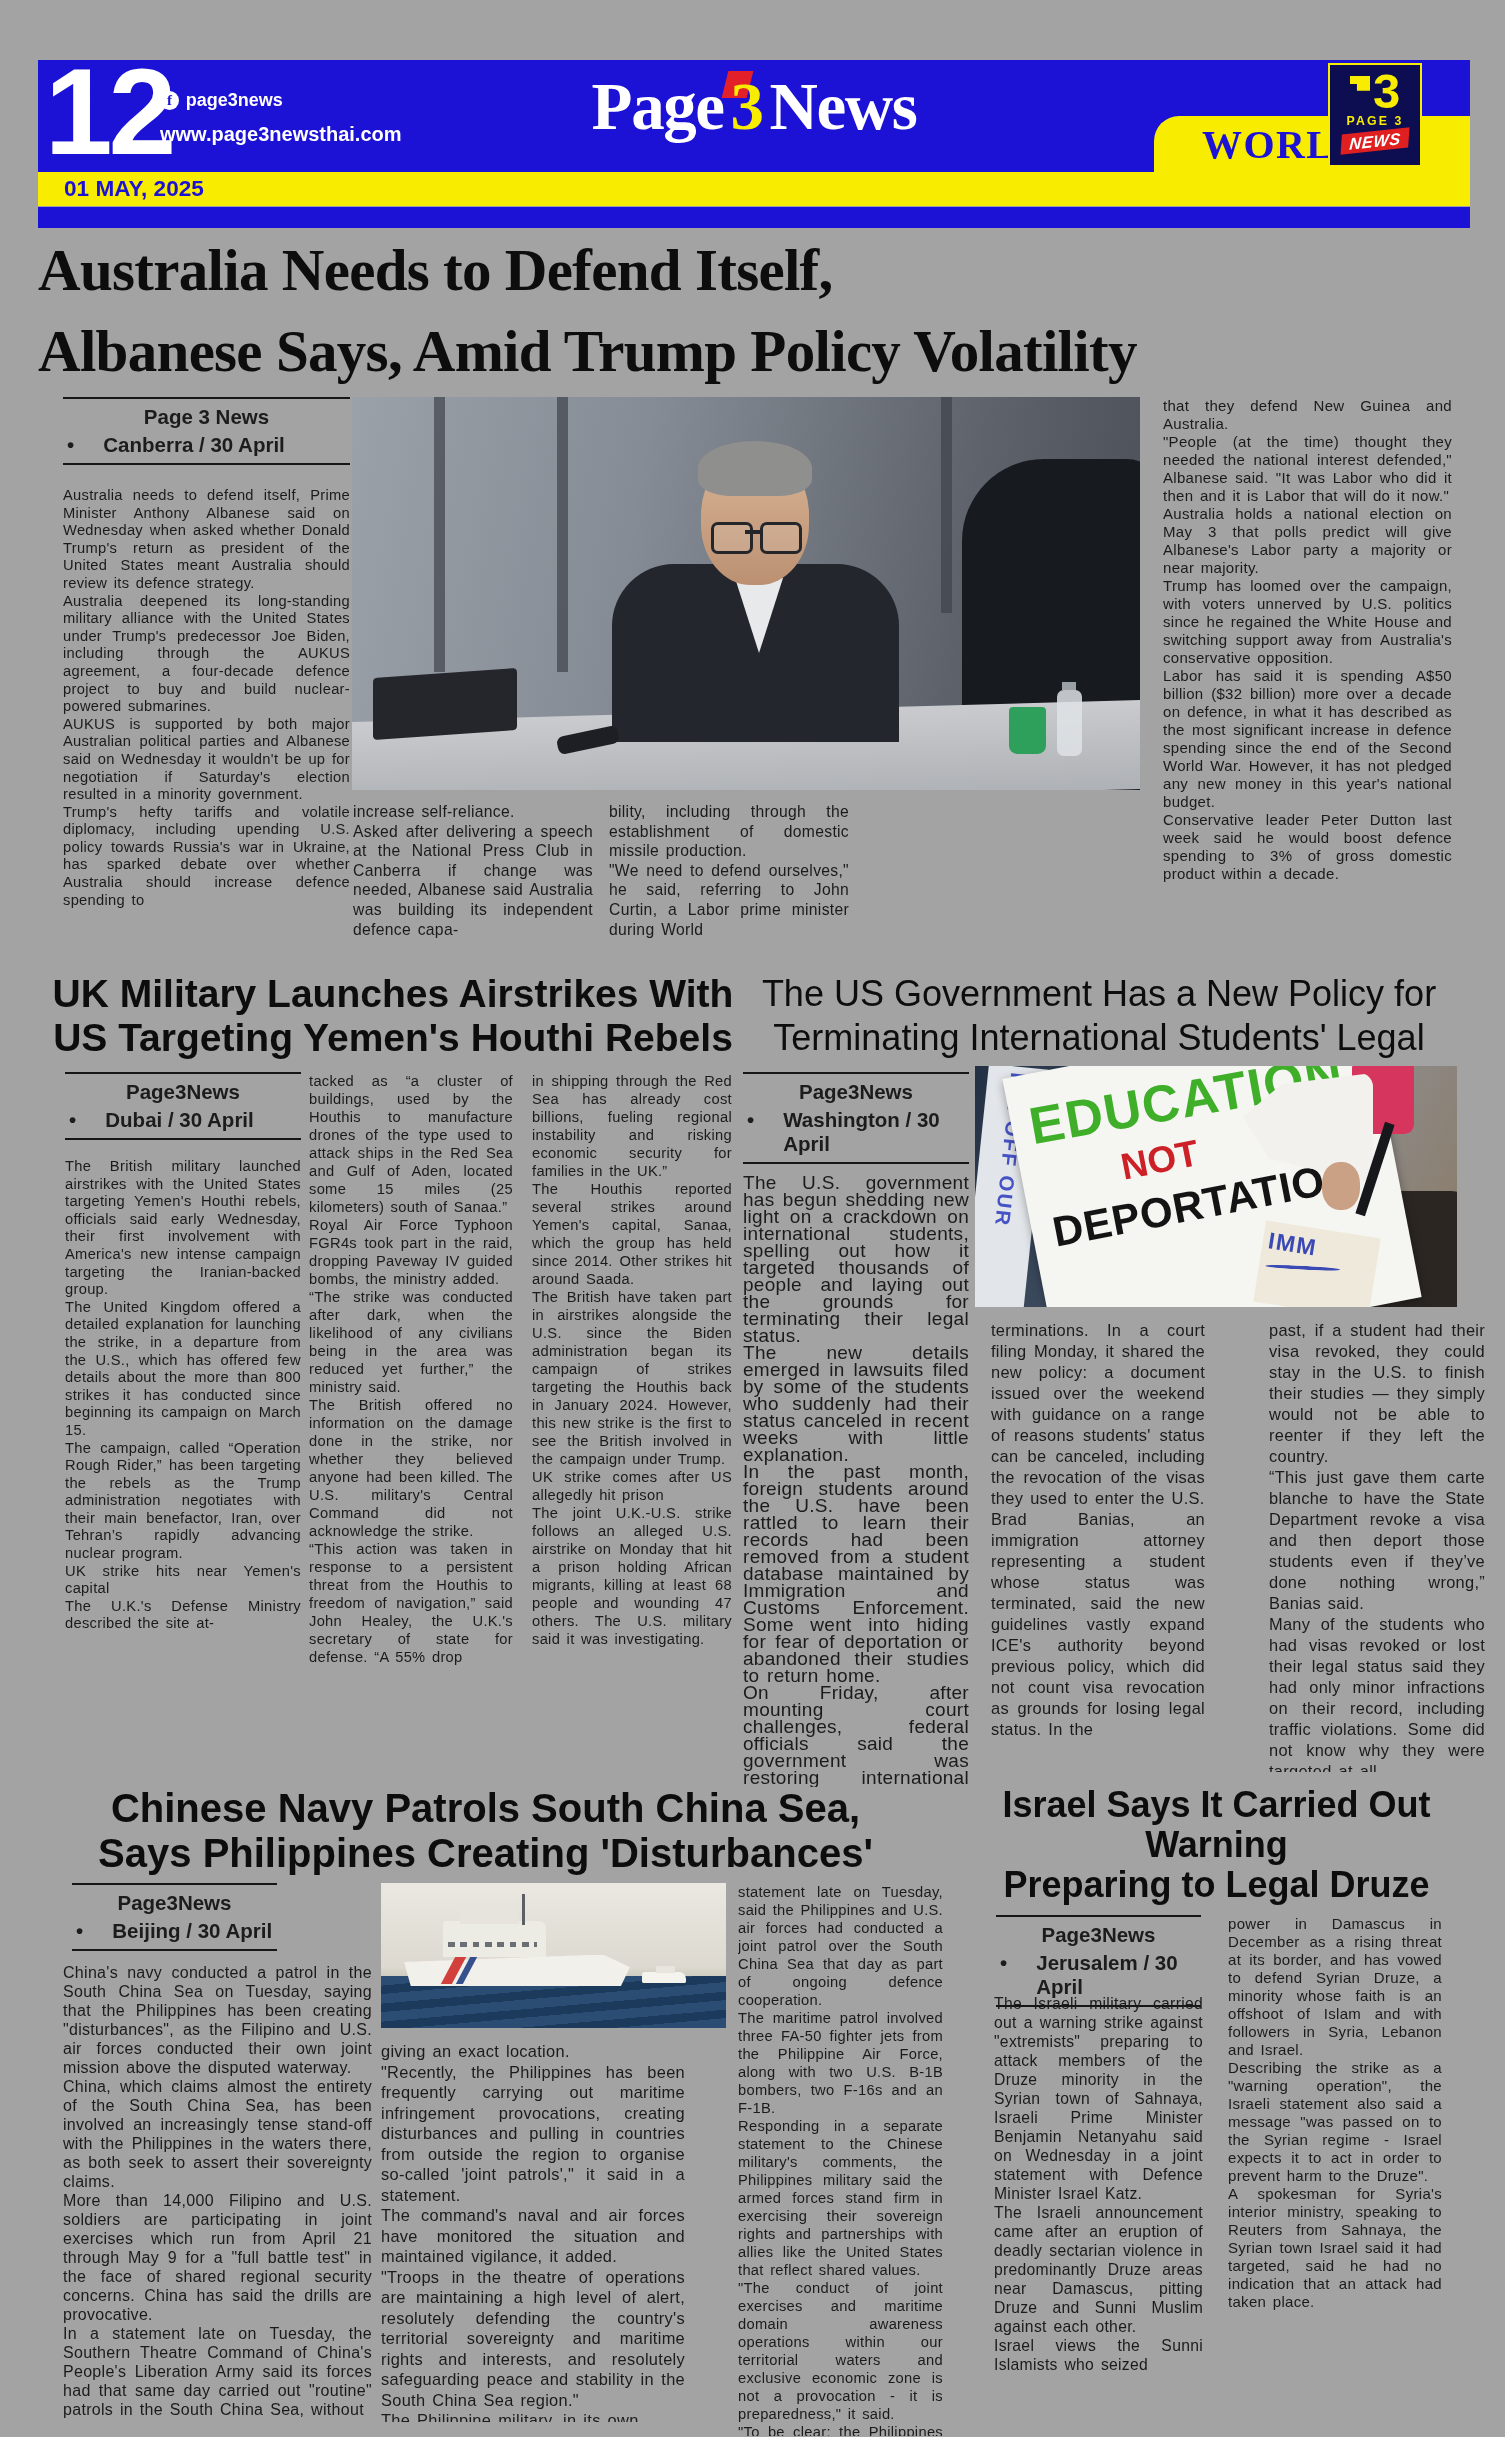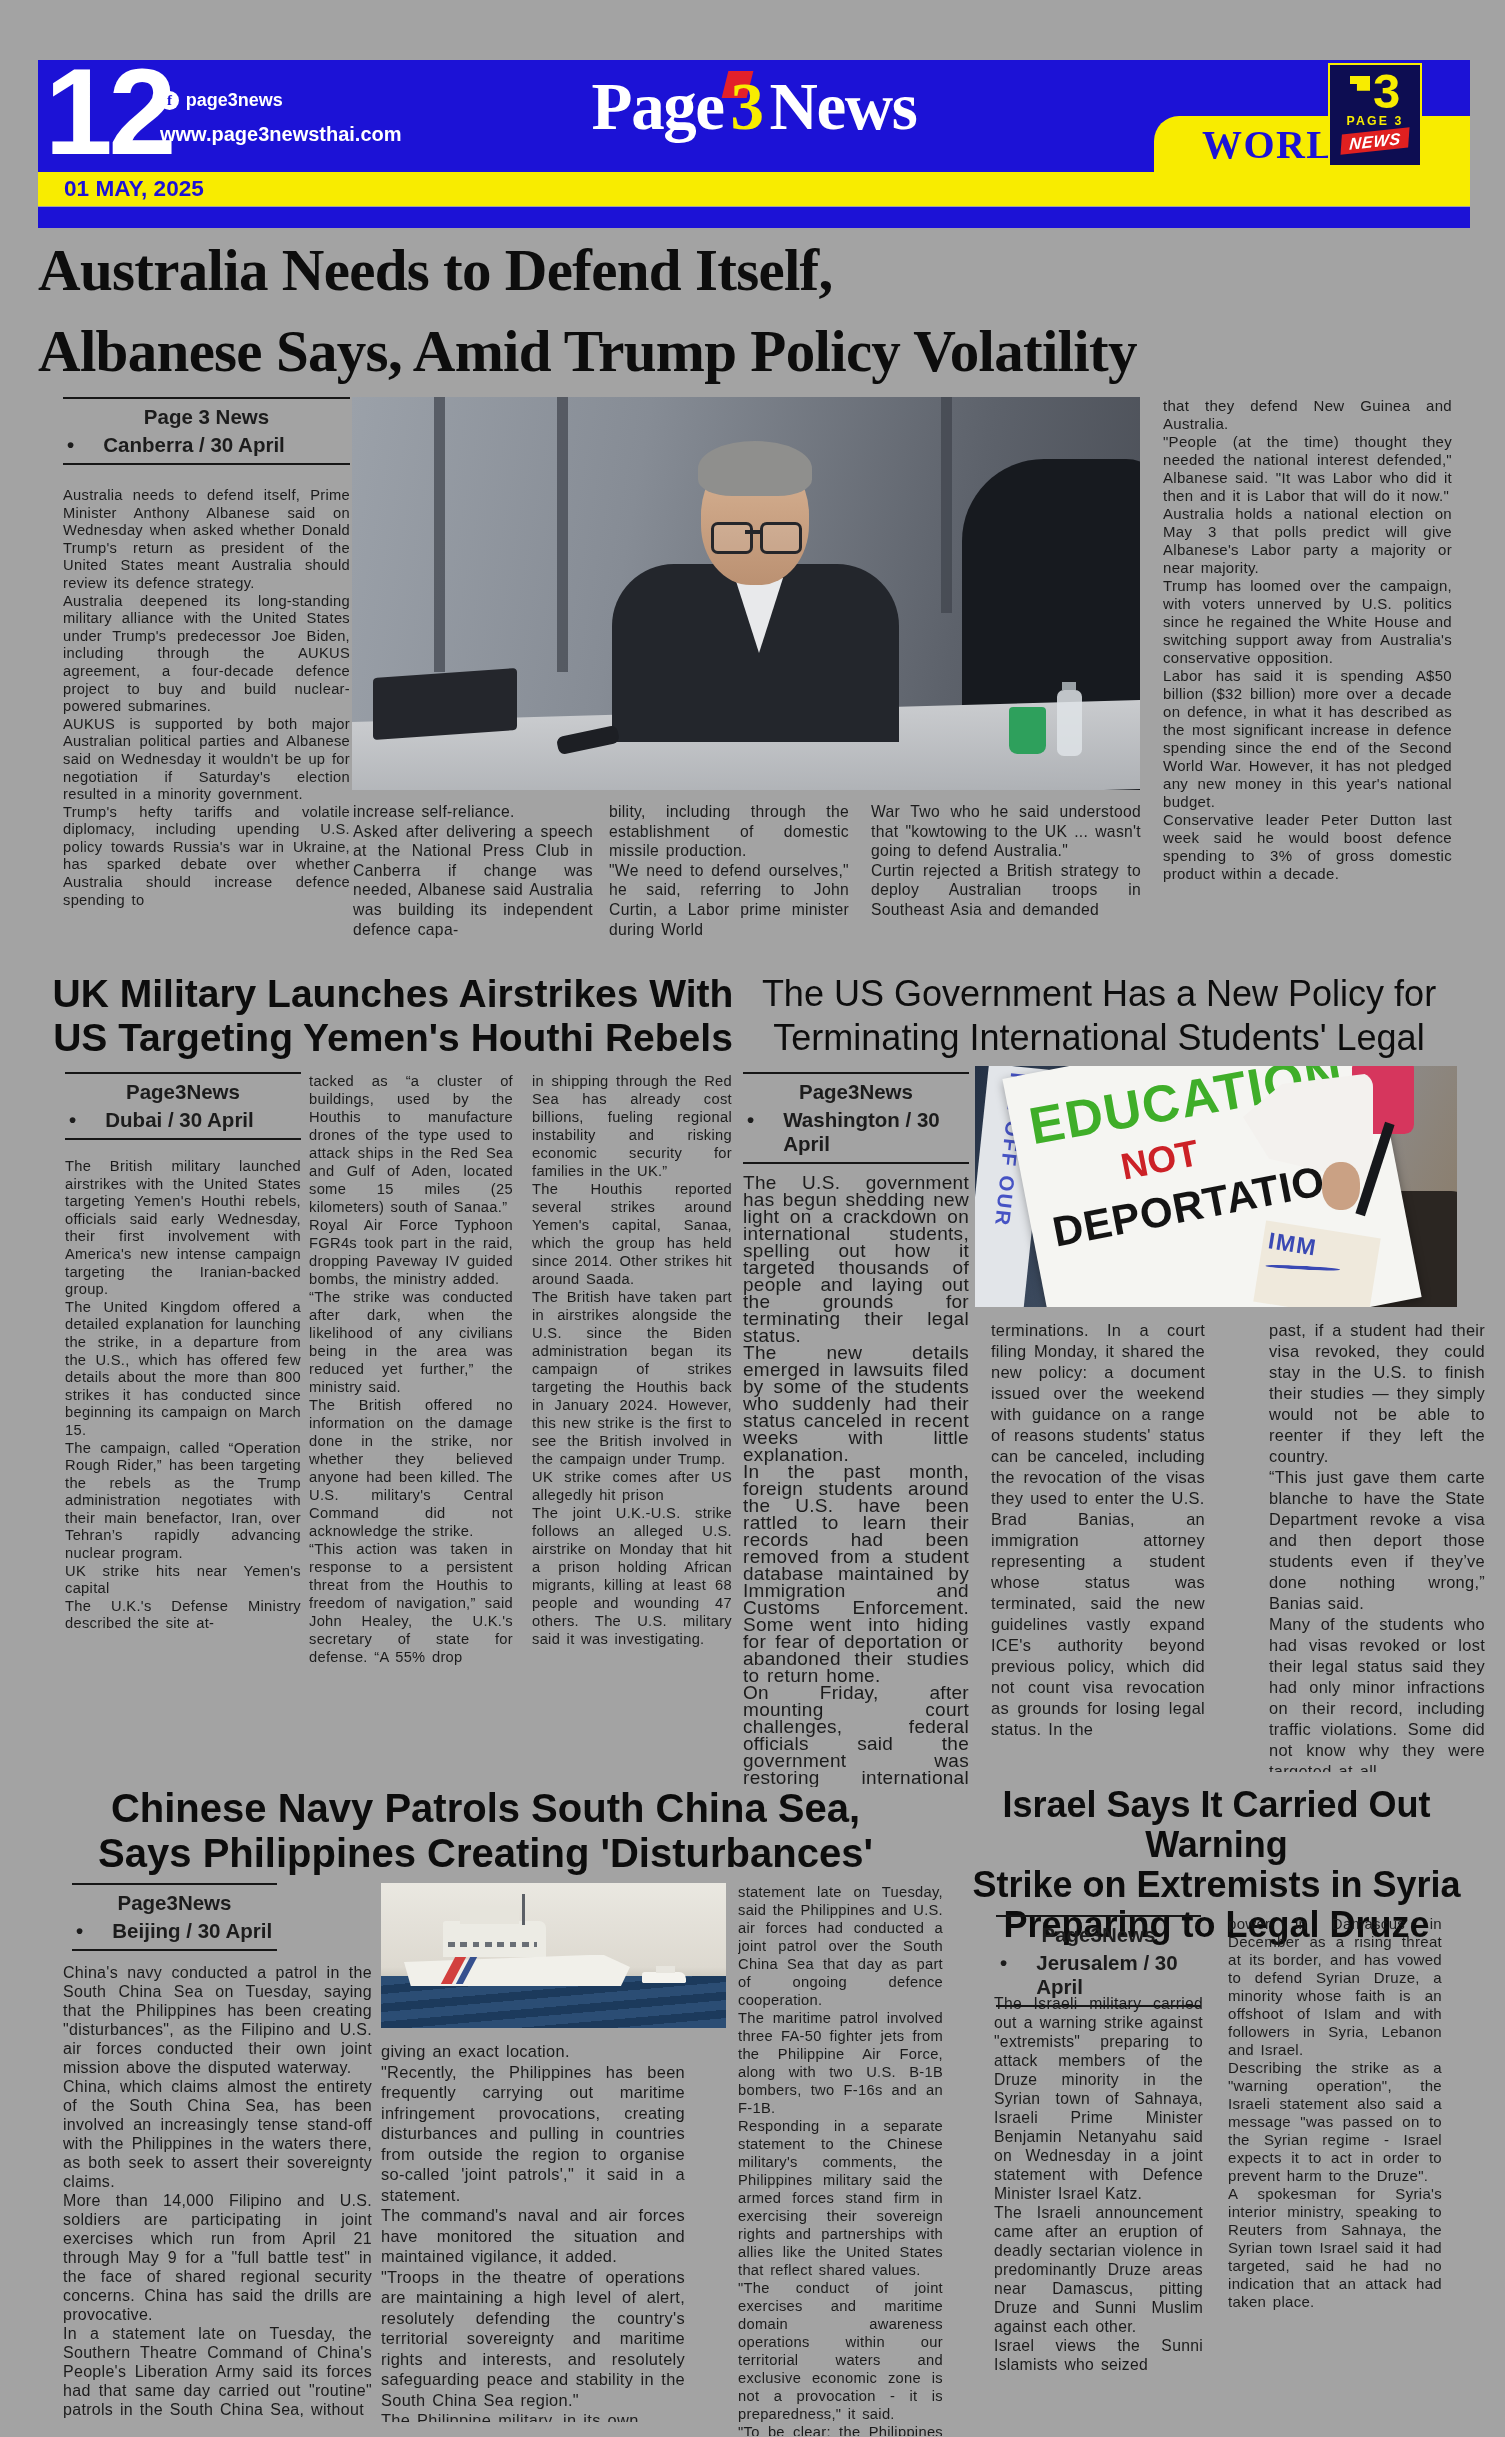--- a/index.html
+++ b/index.html
@@ -201,22 +201,20 @@
     <div class="p1-mic"></div>
     <div class="p1-cup"></div>
     <div class="p1-bottle"></div>
     <div class="p1-cap"></div>
   </div>
 
   <div class="abs coltext" style="left:353px;top:802px;width:240px;height:157px;font-size:15.7px;line-height:19.6px;">increase self-reliance.
 Asked after delivering a speech at the National Press Club in Canberra if change was needed, Albanese said Australia was building its independent defence capa-</div>
   <div class="abs coltext" style="left:609px;top:802px;width:240px;height:157px;font-size:15.7px;line-height:19.6px;">bility, including through the establishment of domestic missile production.
 "We need to defend ourselves," he said, referring to John Curtin, a Labor prime minister during World</div>
-  <div class="abs coltext" style="left:871px;top:802px;width:270px;height:157px;font-size:15.7px;line-height:19.6px;">War Two who he said understood that "kowtowing to the UK ... wasn't going to defend Australia."
-Curtin rejected a British strategy to deploy Australian troops in Southeast Asia and demanded</div>
   <div class="abs coltext" style="left:1163px;top:397px;width:289px;height:563px;font-size:15px;line-height:18px;">that they defend New Guinea and Australia.
 "People (at the time) thought they needed the national interest defended," Albanese said. "It was Labor who did it then and it is Labor that will do it now."
 Australia holds a national election on May 3 that polls predict will give Albanese's Labor party a majority or near majority.
 Trump has loomed over the campaign, with voters unnerved by U.S. politics since he regained the White House and switching support away from Australia's conservative opposition.
 Labor has said it is spending A$50 billion ($32 billion) more over a decade on defence, in what it has described as the most significant increase in defence spending since the end of the Second World War. However, it has not pledged any new money in this year's national budget.
 Conservative leader Peter Dutton last week said he would boost defence spending to 3% of gross domestic product within a decade.</div>
 
   <div class="abs h-sans" style="left:51px;top:972px;width:684px;font-size:39px;line-height:44px;font-weight:700;">
     <div>UK Military Launches Airstrikes With</div>
     <div>US Targeting Yemen's Houthi Rebels</div>
@@ -324,21 +322,20 @@
 "Troops in the theatre of operations are maintaining a high level of alert, resolutely defending the country's territorial sovereignty and maritime rights and interests, and resolutely safeguarding peace and stability in the South China Sea region."
 The Philippine military, in its own</div>
   <div class="abs coltext" style="left:738px;top:1883px;width:205px;height:553px;font-size:14.7px;line-height:18px;">statement late on Tuesday, said the Philippines and U.S. air forces had conducted a joint patrol over the South China Sea that day as part of ongoing defence cooperation.
 The maritime patrol involved three FA-50 fighter jets from the Philippine Air Force, along with two U.S. B-1B bombers, two F-16s and an F-1B.
 Responding in a separate statement to the Chinese military's comments, the Philippines military said the armed forces stand firm in exercising their sovereign rights and partnerships with allies like the United States that reflect shared values.
 "The conduct of joint exercises and maritime domain awareness operations within our territorial waters and exclusive economic zone is not a provocation - it is preparedness," it said.
 "To be clear: the Philippines is a sovereign state. No foreign power can dictate how we defend our home or with whom we stand in solidarity."</div>
 
   <div class="abs h-sans" style="left:972px;top:1785px;width:489px;font-size:36px;line-height:40px;font-weight:700;">
     <div>Israel Says It Carried Out Warning</div>
-    <div>Strike on Extremists in Syria</div>
     <div>Preparing to Legal Druze</div>
   </div>
   <div class="abs byline" style="left:996px;top:1915px;width:205px;">
     <div class="bysrc">Page3News</div>
     <div class="byplace">
         <span class="bybullet">•</span>
         <span>Jerusalem  /  30 April</span>
       </div>
   </div>
   <div class="abs coltext" style="left:994px;top:1994px;width:209px;height:442px;font-size:15.7px;line-height:19px;">The Israeli military carried out a warning strike against "extremists" preparing to attack members of the Druze minority in the Syrian town of Sahnaya, Israeli Prime Minister Benjamin Netanyahu said on Wednesday in a joint statement with Defence Minister Israel Katz.

